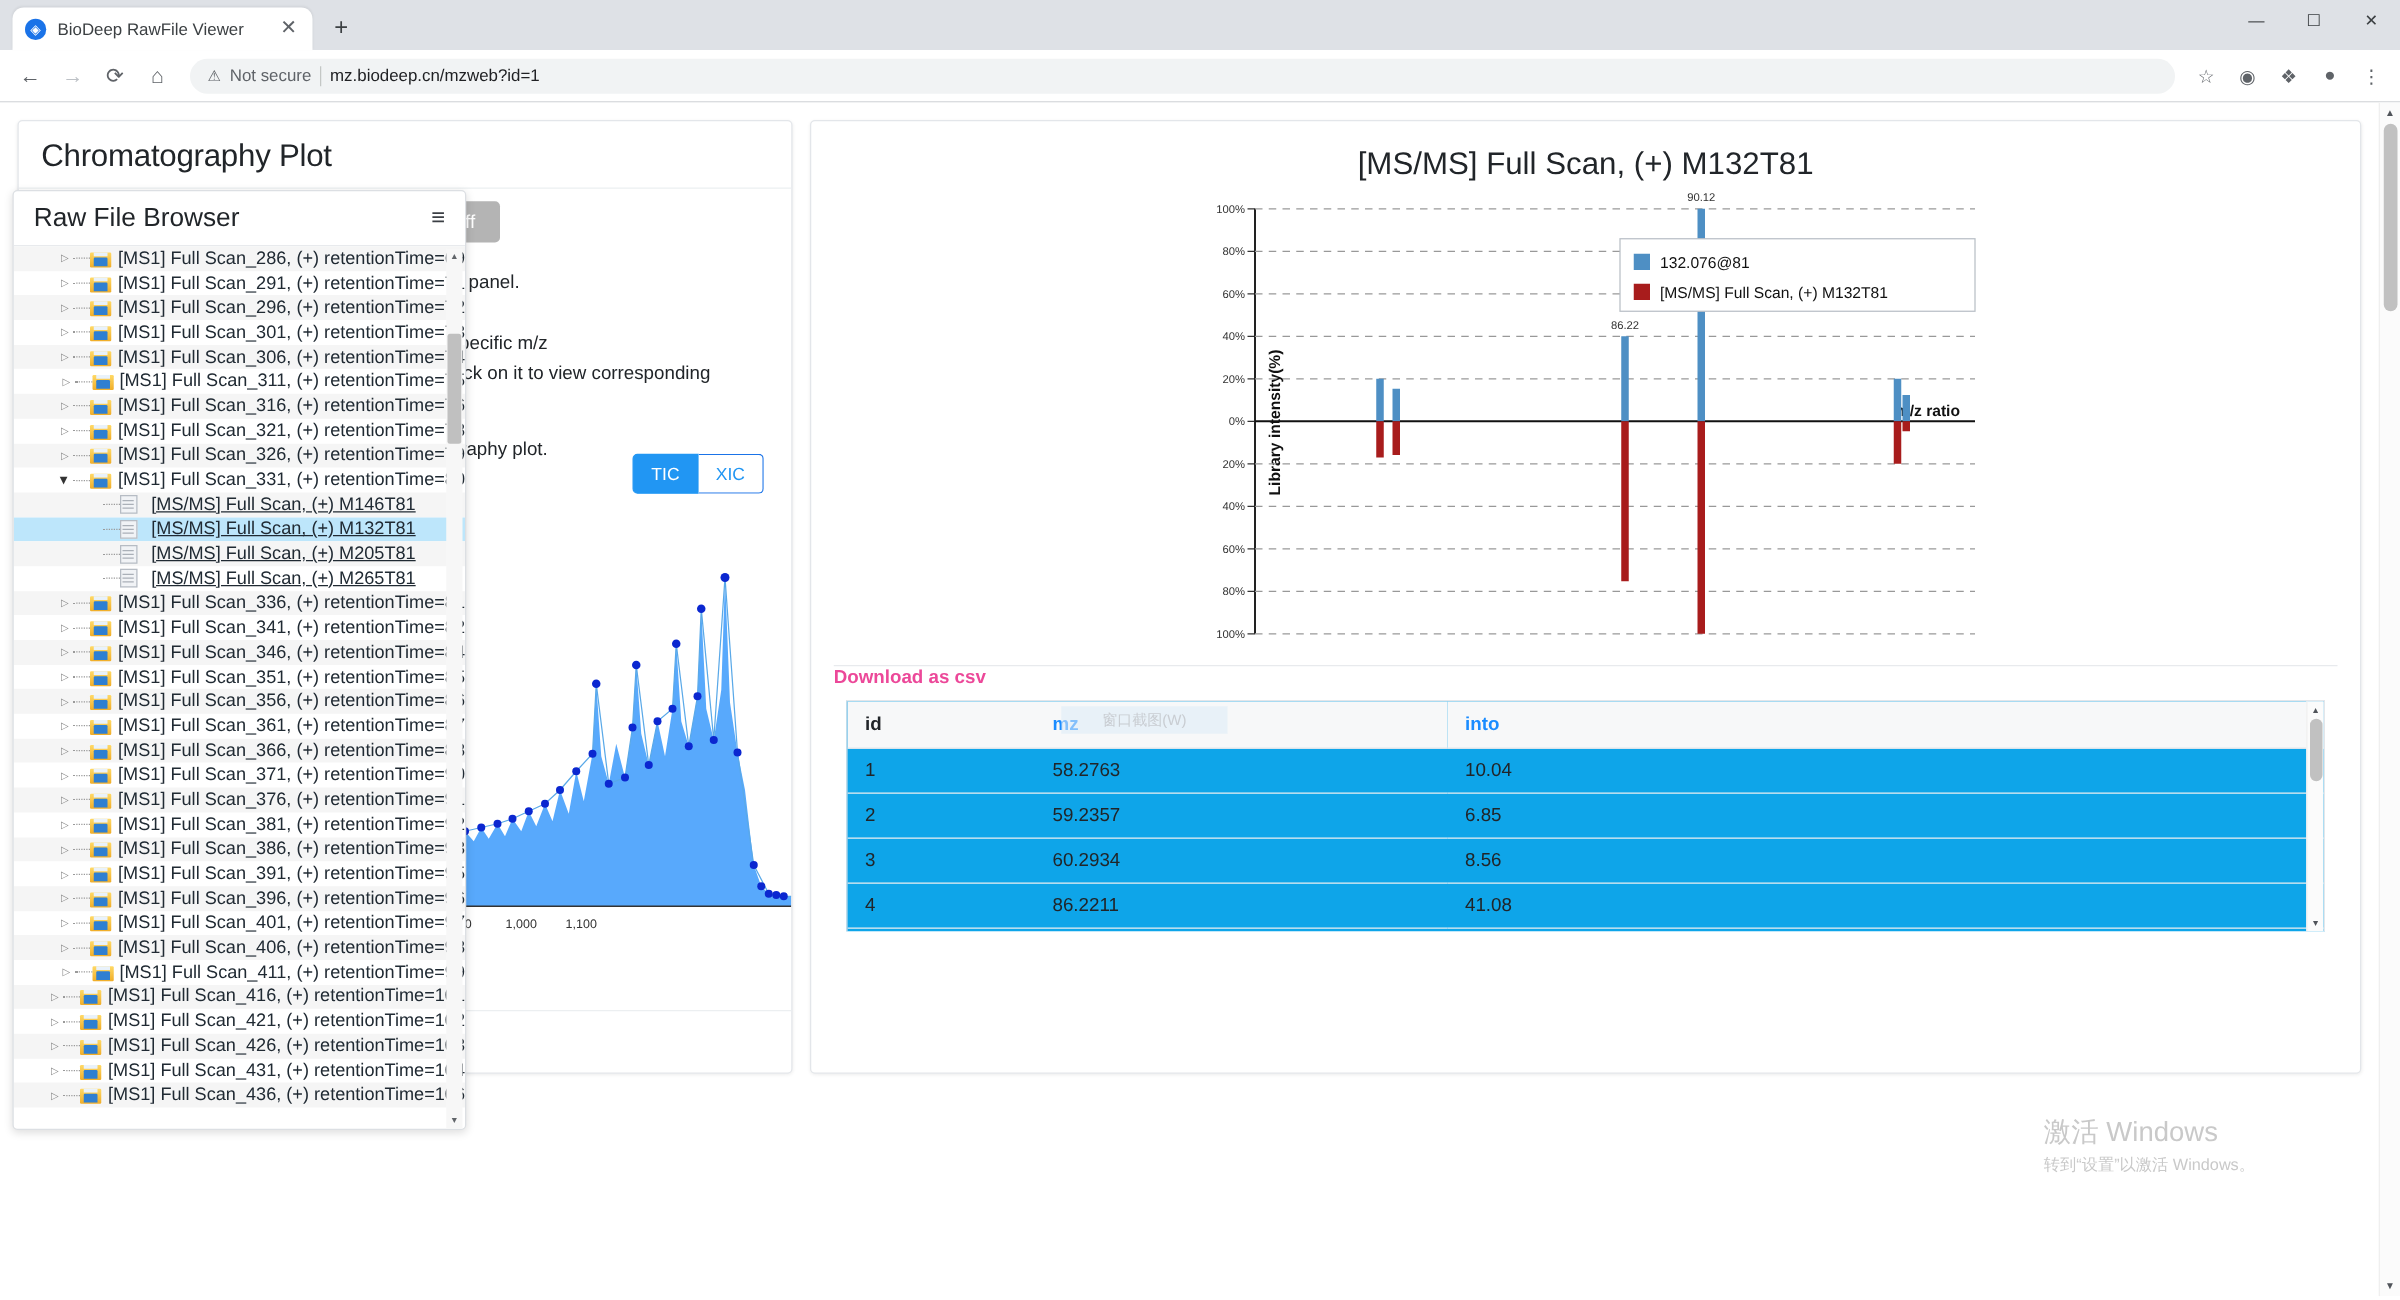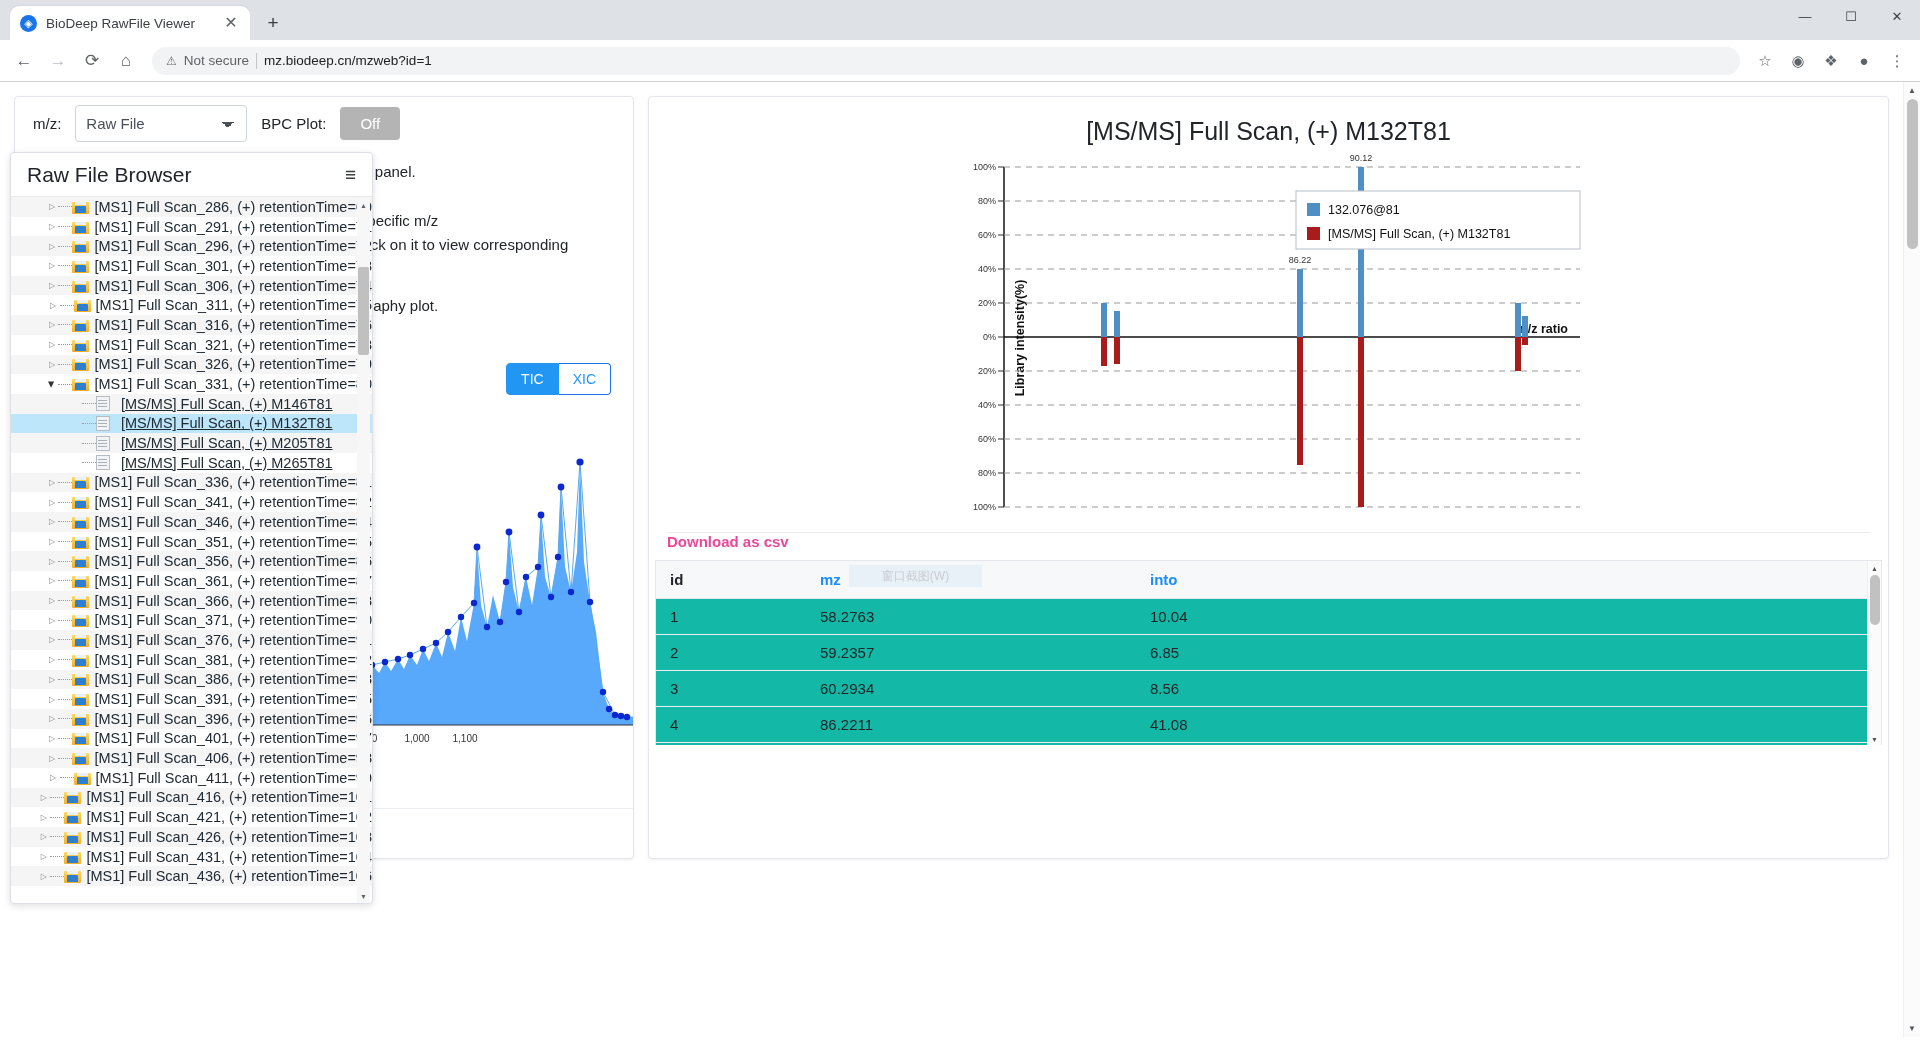--- a/index.html
+++ b/index.html
@@ -141,22 +141,22 @@
   .spec-card { flex:1; min-width:0; height:763px; position:relative; }
   .spec-plot-wrap { padding:4px 10px 0 10px; }
   .spec-title { text-align:center; font-size:25px; color:#212529; margin:16px 0 2px 0; font-weight:400; }
   .spec-sep { border-top:1px solid #e8eaed; margin:6px 18px 0 18px; }
 
   .matrix-title { font-size:25px; font-weight:400; color:#212529; padding:10px 18px 2px 18px; }
   .matrix-sub { font-size:15px; color:#212529; padding:2px 18px 10px 18px; }
   .dl-link { display:inline-block; color:#ec4899; font-size:15px; padding:0 18px 10px 18px; cursor:pointer; text-decoration:none;font-weight:bold; }
 
   .matrix-table-wrap {
-    margin:0 6px; border:1px solid #e3e6ea; border-bottom:none;
-    height:185px; overflow:hidden; position:relative; background:#14b8a6;
+    margin:0 28px; border:1px solid #e3e6ea; border-bottom:none;
+    height:185px; overflow:hidden; position:relative; background:#0ea5e9;
   }
   table.matrix { width:100%; border-collapse:collapse; font-size:15px; }
   table.matrix th {
     text-align:left; padding:10px 14px; background:#f7f8f9;
     border-bottom:1px solid #e3e6ea; font-weight:700; color:#212529;
     cursor:pointer;
   }
   table.matrix th.sortable { color:#1a8cff; }
   table.matrix td {
     padding:9px 14px; border-bottom:1px solid #eceff1; color:#212529;
@@ -280,20 +280,23 @@
     </div>
   </div>
 </div>
 
 <div class="page">
 
   <div class="content-wrap">
     <div class="cards">
 
       <div class="card chroma-card">
+        <div class="card-header">
+          <div class="card-title">Chromatography Plot</div>
+        </div>
 
         <div class="chroma-controls">
           <span class="ctrl-label">m/z:</span>
           <select class="mz-select">
             <option>Raw File</option>
           </select>
           <span class="ctrl-label">BPC Plot:</span>
           <button class="btn-off">Off</button>
         </div>
 
@@ -556,20 +559,24 @@
             <div class="thumb"></div>
             <div class="arr" style="position:absolute;bottom:0;width:100%;">▼</div>
           </div>
         </div>
       </div>
 
     </div>
   </div>
 
   <div class="watermark">窗口截图(W)</div>
+  <div class="activate-wm">
+    <div class="l1">激活 Windows</div>
+    <div class="l2">转到“设置”以激活 Windows。</div>
+  </div>
 
   <div class="browser-panel">
     <div class="bp-head">
       <div class="bp-title">Raw File Browser</div>
       <div class="bp-menu">≡</div>
     </div>
     <div class="tree">
       <div class="tree-inner" id="tree-inner">
           <div class="trow alt">
             <span class="spacer" style="width: 34px;"></span>

